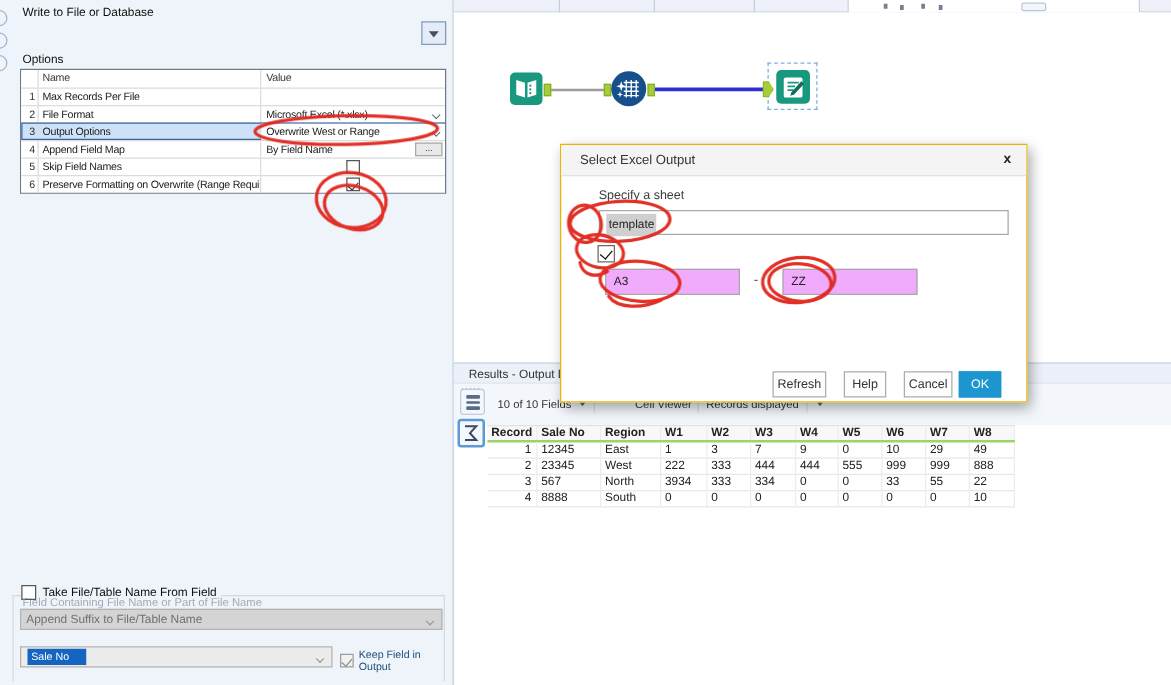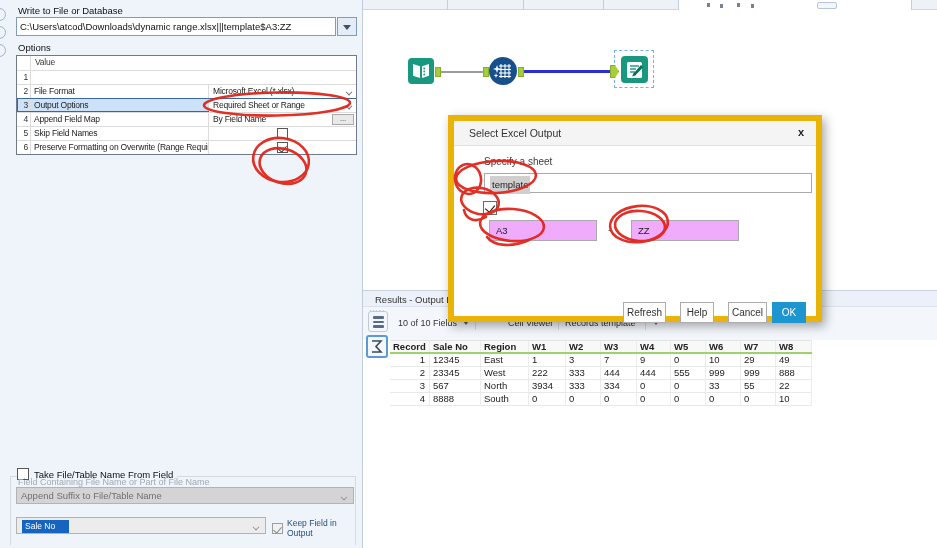--- a/index.html
+++ b/index.html
@@ -77,21 +77,21 @@
 
   #results-table { left:390px; top:340px; width:422px; font-size:9.5px; background:#fff; }
   .rt-row { display:flex; height:13px; line-height:12px; }
   .rt-row.hdr { background:#f8f8f8; border-top:1px solid #e3e3e3; border-bottom:2px solid #9fd36a; font-weight:bold; color:#222; height:14px; }
   .rt-cell { padding-left:3px; border-right:1px solid #ececec; overflow:hidden; white-space:nowrap; flex:none; }
   .rt-row:not(.hdr) .rt-cell { border-bottom:1px solid #e8e8e8; color:#222; }
   .rt-cell.rec { text-align:right; padding-right:4px; padding-left:0; }
   .c0{width:40px}.c1{width:51px}.c2{width:48px}.c3{width:37px}.c4{width:35px}.c5{width:36px}.c6{width:34px}.c7{width:35px}.c8{width:35px}.c9{width:35px}.c10{width:36px}
 
   
-  #dialog { left:448px; top:115px; width:374px; height:207px; background:#fff; border:6px solid #eab308; box-shadow:3px 4px 10px rgba(0,0,0,.35); z-index:40; }
+  #dialog { left:448px; top:115px; width:374px; height:207px; background:#fff; border:1px solid #eab308; box-shadow:3px 4px 10px rgba(0,0,0,.35); z-index:40; }
   #dialog-title { position:absolute; left:0; top:0; right:0; height:25px; background:#f4f4f4; border-bottom:1px solid #e2e2e2; }
   #dialog-title .t { position:absolute; left:15px; top:6px; font-size:10.5px; color:#333; }
   #dialog-close { position:absolute; right:12px; top:5px; font-size:11px; font-weight:bold; color:#222; cursor:pointer; }
   .dlg-label { position:absolute; font-size:10px; color:#3c3c3c; }
   #sheet-input { position:absolute; left:30px; top:52px; width:328px; height:20px; border:1px solid #a9a9a9; background:#fff; line-height:18px; padding-left:5px; }
   #sheet-input .selval { display:inline-block; background:#cfcfcf; font-size:9.5px; padding:0 2px; color:#222; }
   #range-cbx { position:absolute; left:29px; top:80px; width:14px; height:14px; border:1px solid #6a6a6a; background:#fff; }
   #range-cbx:after { content:""; position:absolute; left:3px; top:1px; width:5px; height:8px; border-right:1.8px solid #111; border-bottom:1.8px solid #111; transform:rotate(40deg); }
   .range-input { position:absolute; top:99px; width:108px; height:21px; border:1px solid #a9a9a9; background:#f0abfc; font-size:9.5px; font-family:"Liberation Sans",sans-serif; padding-left:6px; color:#222; }
   #range-dash { position:absolute; left:154px; top:102px; font-size:11px; color:#555; }
@@ -105,46 +105,47 @@
 <body>
 
 <div id="app">
 
   <div class="abs" id="left-panel">
     <div class="side-circle" style="top:8px"></div>
     <div class="side-circle" style="top:26px"></div>
     <div class="side-circle" style="top:44px"></div>
 
     <div class="panel-label" style="left:18px; top:5px;">Write to File or Database</div>
-    <input class="abs" id="path-input" value="C:\Users\atcod\Downloads\dynamic range.xlsx|||template$A3:ZZ" style="">
     <div class="abs" id="path-drop-btn">
       <span class="tri-down" style="left:5px; top:7px;"></span>
     </div>
 
     <div class="panel-label" style="left:18px; top:42px;">Options</div>
 
     <div class="abs" id="options-table">
       <div class="opt-row header">
         <div class="opt-num"></div>
+        <div class="opt-name">Name</div>
         <div class="opt-value">Value</div>
       </div>
       <div class="opt-row">
         <div class="opt-num">1</div>
+        <div class="opt-name">Max Records Per File</div>
         <div class="opt-value"></div>
       </div>
       <div class="opt-row">
         <div class="opt-num">2</div>
         <div class="opt-name">File Format</div>
         <div class="opt-value"><span>Microsoft Excel (*.xlsx)</span>
           <span class="chev"></span></div>
       </div>
       <div class="opt-row selected">
         <div class="opt-num">3</div>
         <div class="opt-name">Output Options</div>
-        <div class="opt-value"><span>Required Sheet or Range</span>
+        <div class="opt-value"><span>Overwrite West or Range</span>
           <span class="chev"></span></div>
       </div>
       <div class="opt-row">
         <div class="opt-num">4</div>
         <div class="opt-name">Append Field Map</div>
         <div class="opt-value"><span>By Field Name</span>
           <span id="ellipsis-btn">...</span></div>
       </div>
       <div class="opt-row">
         <div class="opt-num">5</div>
@@ -259,21 +260,21 @@
     <div id="sigma-icon">
       <svg width="18" height="19" viewBox="0 0 18 19">
         <path d="M4 4 H13 L8 9.5 L13 15 H4" fill="none" stroke="#3a4a5f" stroke-width="1.6"></path>
       </svg>
     </div>
     <span class="tb-txt" style="left:35px">10 of 10 Fields</span>
     <span class="caret" style="left:100px; top:14px;"></span>
     <span class="tb-sep" style="left:112px"></span>
     <span class="tb-txt" style="left:145px">Cell Viewer</span>
     <span class="tb-sep" style="left:195px"></span>
-    <span class="tb-txt" style="left:202px">Records template</span>
+    <span class="tb-txt" style="left:202px">Records displayed</span>
     <span class="tb-sep" style="left:282px"></span>
     <span class="caret" style="left:290px; top:14px;"></span>
   </div>
 
   <div class="abs" id="results-table">
     <div class="rt-row hdr">
       <div class="rt-cell c0">Record</div>
       <div class="rt-cell c1">Sale No</div>
       <div class="rt-cell c2">Region</div>
       <div class="rt-cell c3">W1</div>

